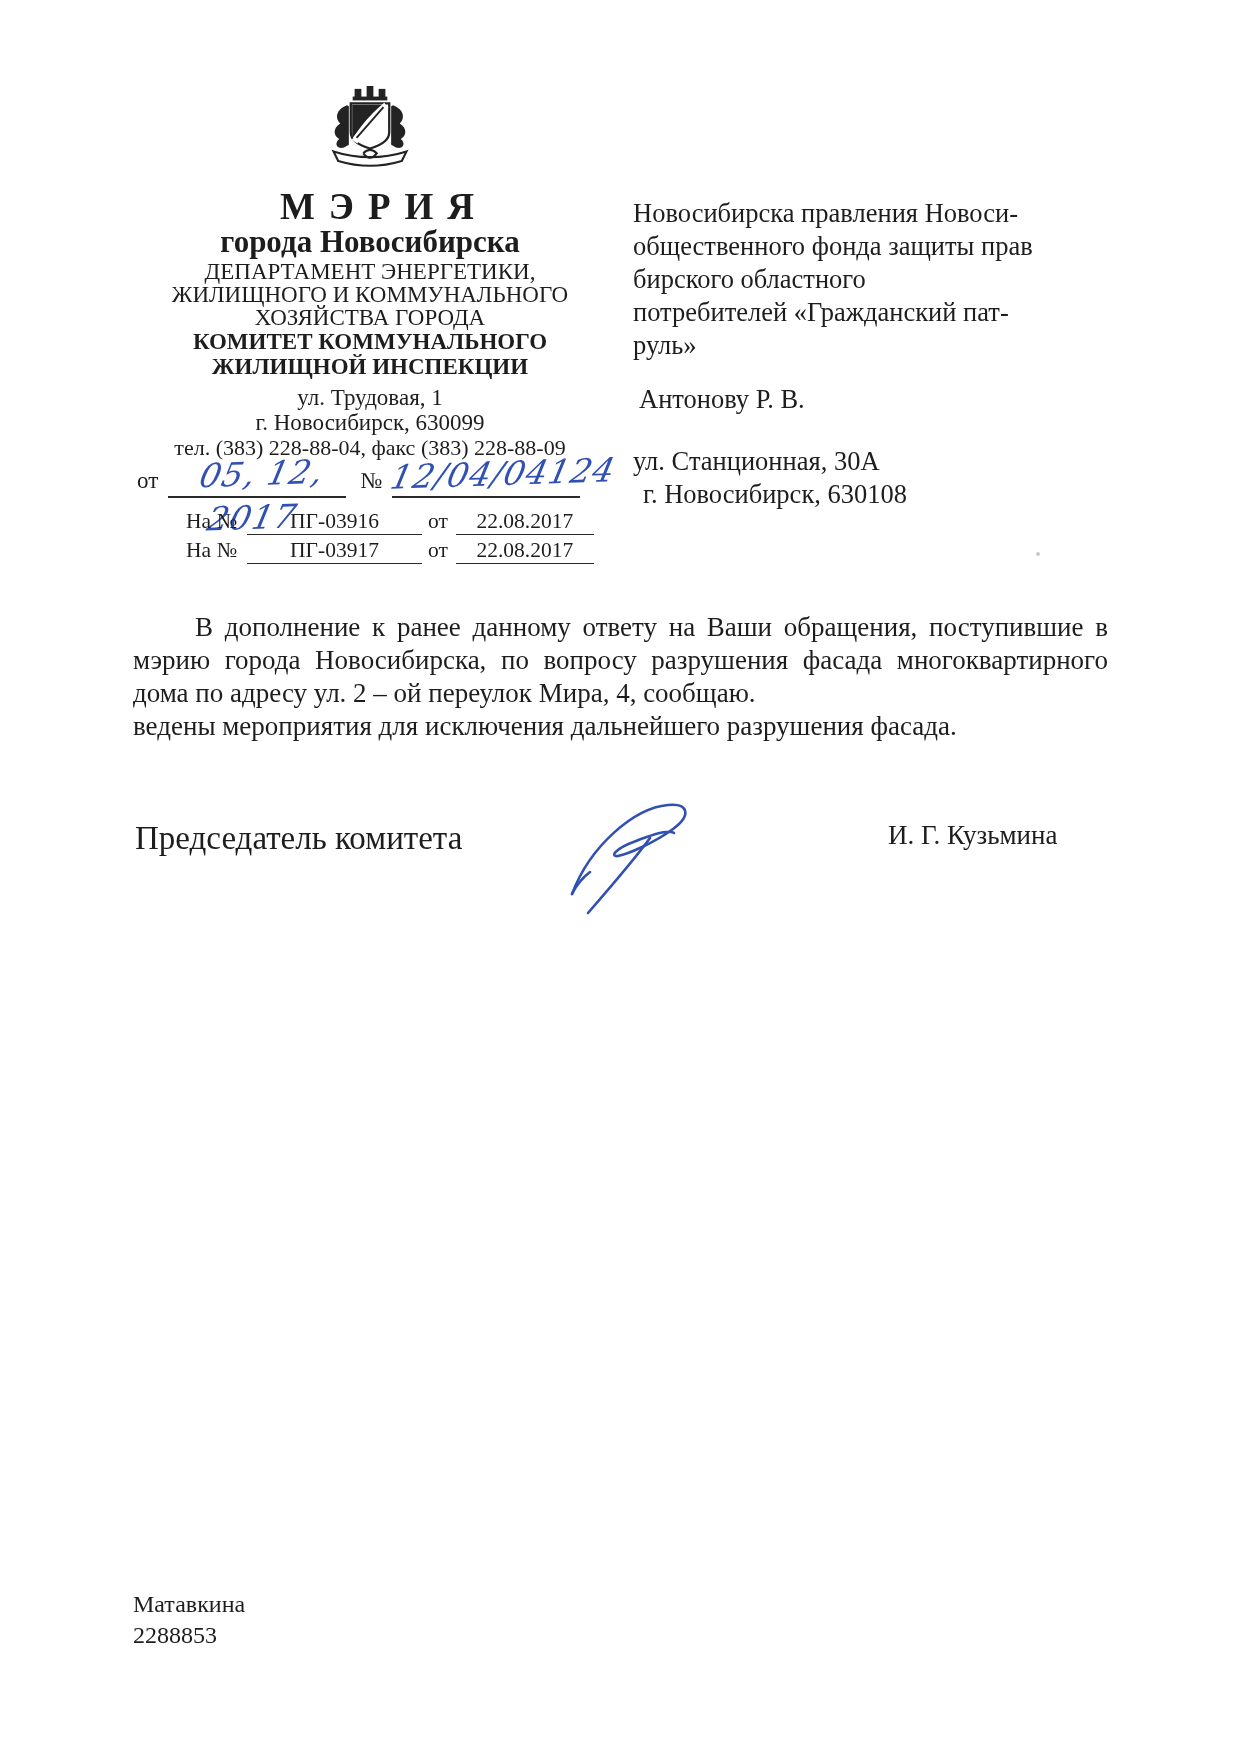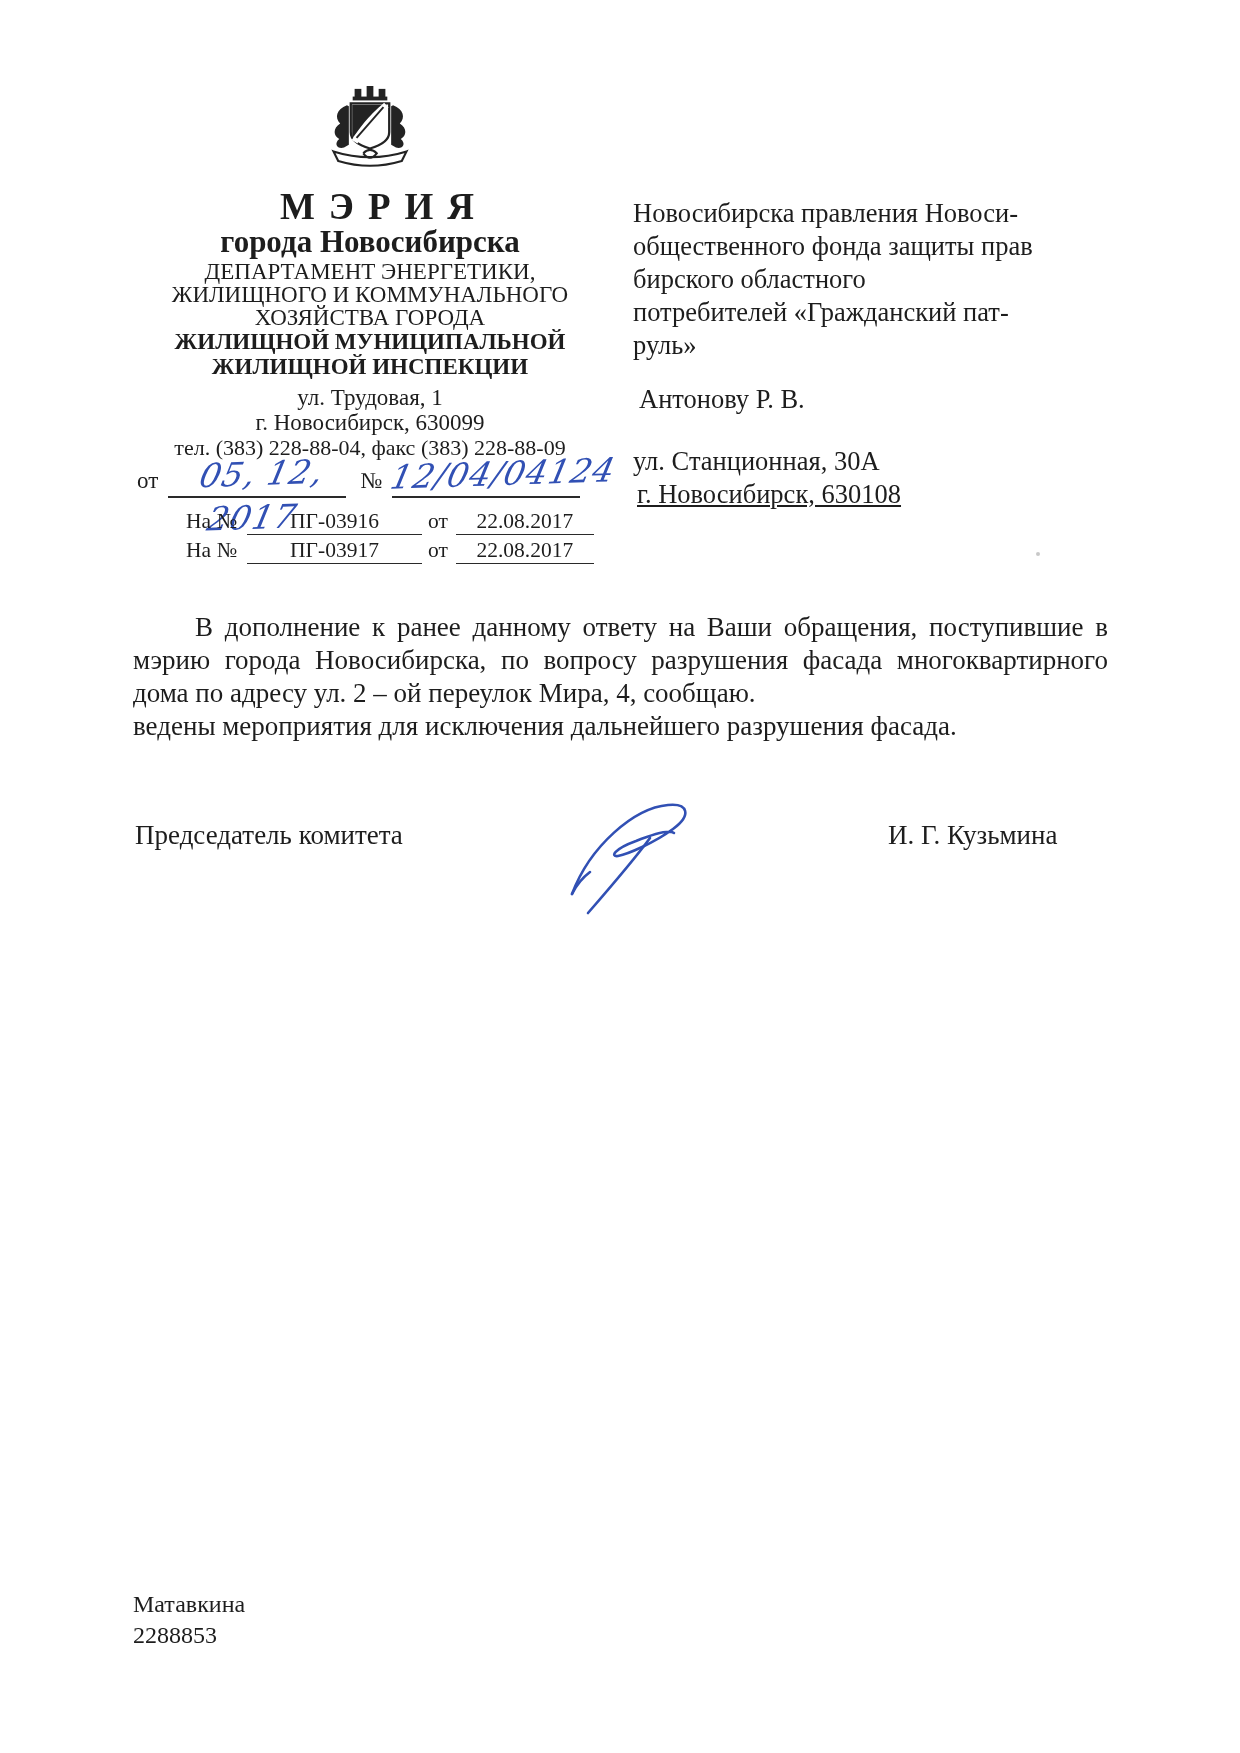--- a/index.html
+++ b/index.html
@@ -40,29 +40,29 @@
   .ref-line{height:29px;white-space:nowrap;}
   .ref-line .u{display:inline-block;border-bottom:1.8px solid #2a2a2a;text-align:center;}
   .ref-line .num{width:175px;margin-left:10px;}
   .ref-line .ot{margin-left:6px;}
   .ref-line .date{width:138px;margin-left:8px;}
   
   .recipient{position:absolute;left:633px;top:197px;width:450px;font-size:26.5px;}
   .recipient .rl{line-height:33px;}
   .rec-name{position:absolute;left:0;top:187px;padding-left:6px;}
   .rec-addr1{position:absolute;left:0;top:249px;}
-  .rec-addr2{position:absolute;left:4px;top:282px;text-decoration:underline;}
+  .rec-addr2{position:absolute;left:10px;top:282px;}
   
   .body-text{position:absolute;left:133px;top:611px;width:975px;font-size:27px;}
   .body-text .bl{line-height:33px;white-space:normal;}
   .j{text-align:justify;text-align-last:justify;}
   .jl{text-align:left;}
   .indent{text-indent:62px;}
   
-  .sig-title{position:absolute;left:135px;top:820px;font-size:27px;}
+  .sig-title{position:absolute;left:135px;top:820px;font-size:33px;}
   .sig-name{position:absolute;left:888px;top:820px;font-size:27px;}
   .sig-svg{position:absolute;left:552px;top:796px;width:175px;height:125px;}
   
   .footer{position:absolute;left:133px;top:1589px;font-size:24px;line-height:31px;}
   
   .speck{position:absolute;left:1036px;top:552px;width:4px;height:4px;border-radius:50%;background:#9a9a9a;opacity:.55;}
 </style>
 </head>
 <body>
 
@@ -84,21 +84,21 @@
     <path d="M12 68 Q50 80 88 68 L83 78 Q50 88 17 78 Z" fill="none" stroke="#232323" stroke-width="2.2"></path>
     <path d="M43 70 q7 -7 14 0 q-7 9 -14 0" fill="none" stroke="#232323" stroke-width="2.2"></path>
   </svg>
 
   <div class="lh">
     <div class="org1">МЭРИЯ</div>
     <div class="org2">города Новосибирска</div>
     <div class="dept1">ДЕПАРТАМЕНТ ЭНЕРГЕТИКИ,</div>
     <div class="dept2">ЖИЛИЩНОГО И КОММУНАЛЬНОГО</div>
     <div class="dept3">ХОЗЯЙСТВА ГОРОДА</div>
-    <div class="com1">ЖИЛИЩНОЙ МУНИЦИПАЛЬНОЙ</div>
+    <div class="com1">КОМИТЕТ КОММУНАЛЬНОГО</div>
     <div class="com2">ЖИЛИЩНОЙ ИНСПЕКЦИИ</div>
     <div class="addr1">ул. Трудовая, 1</div>
     <div class="addr2">г. Новосибирск, 630099</div>
     <div class="phone">тел. (383) 228-88-04, факс (383) 228-88-09</div>
   </div>
 
   <div class="date-row">
     <span class="lbl">от</span>
     <span class="hand-line d"><span class="hand">05, 12, 2017</span></span>
     <span class="nomlbl">№</span>

